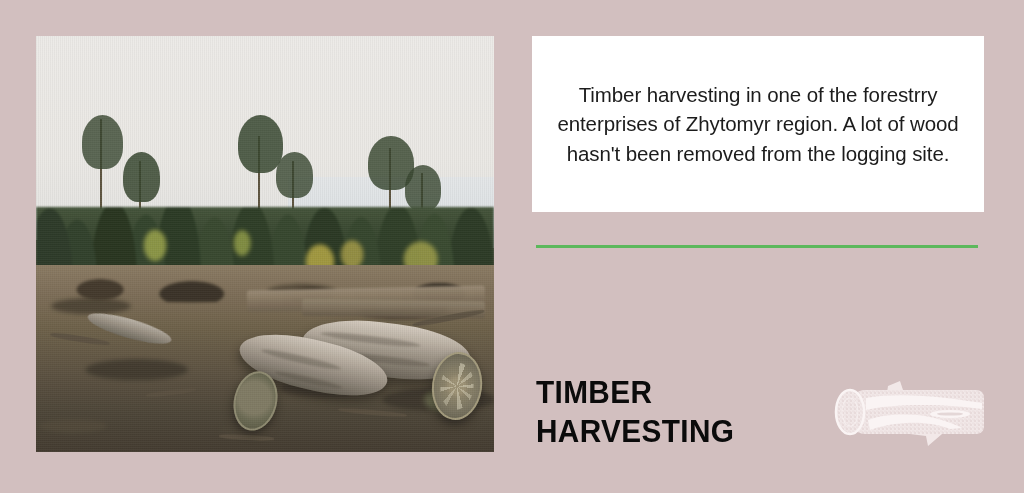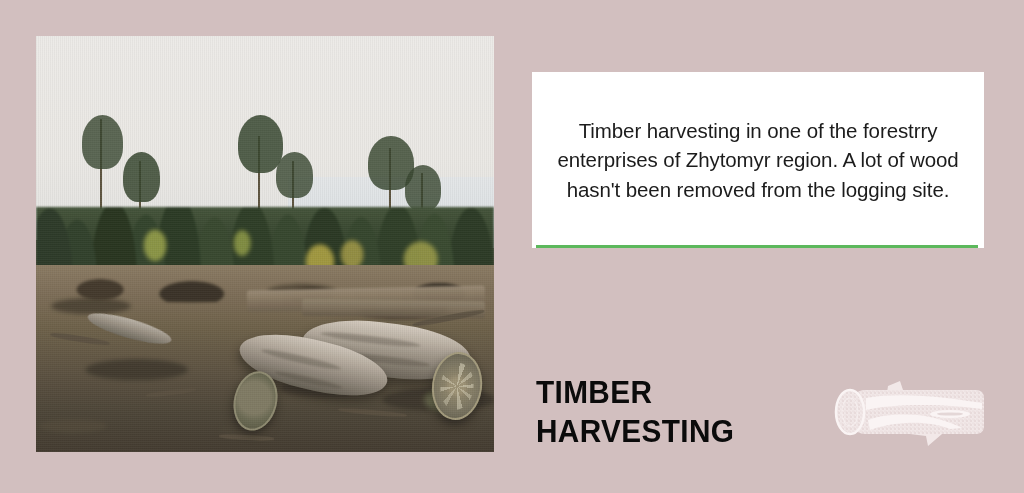--- a/index.html
+++ b/index.html
@@ -230,21 +230,20 @@
     left: 532px;
     top: 36px;
     width: 452px;
     height: 176px;
     background: #ffffff;
     display: flex;
     align-items: center;
     justify-content: center;
     box-sizing: border-box;
     padding: 10px 22px;
-    margin-top: 36px;
   }
   .caption-text {
     font-size: 20.5px;
     line-height: 1.42;
     color: #1c1c1c;
     text-align: center;
     letter-spacing: -.1px;
   }
 
   

